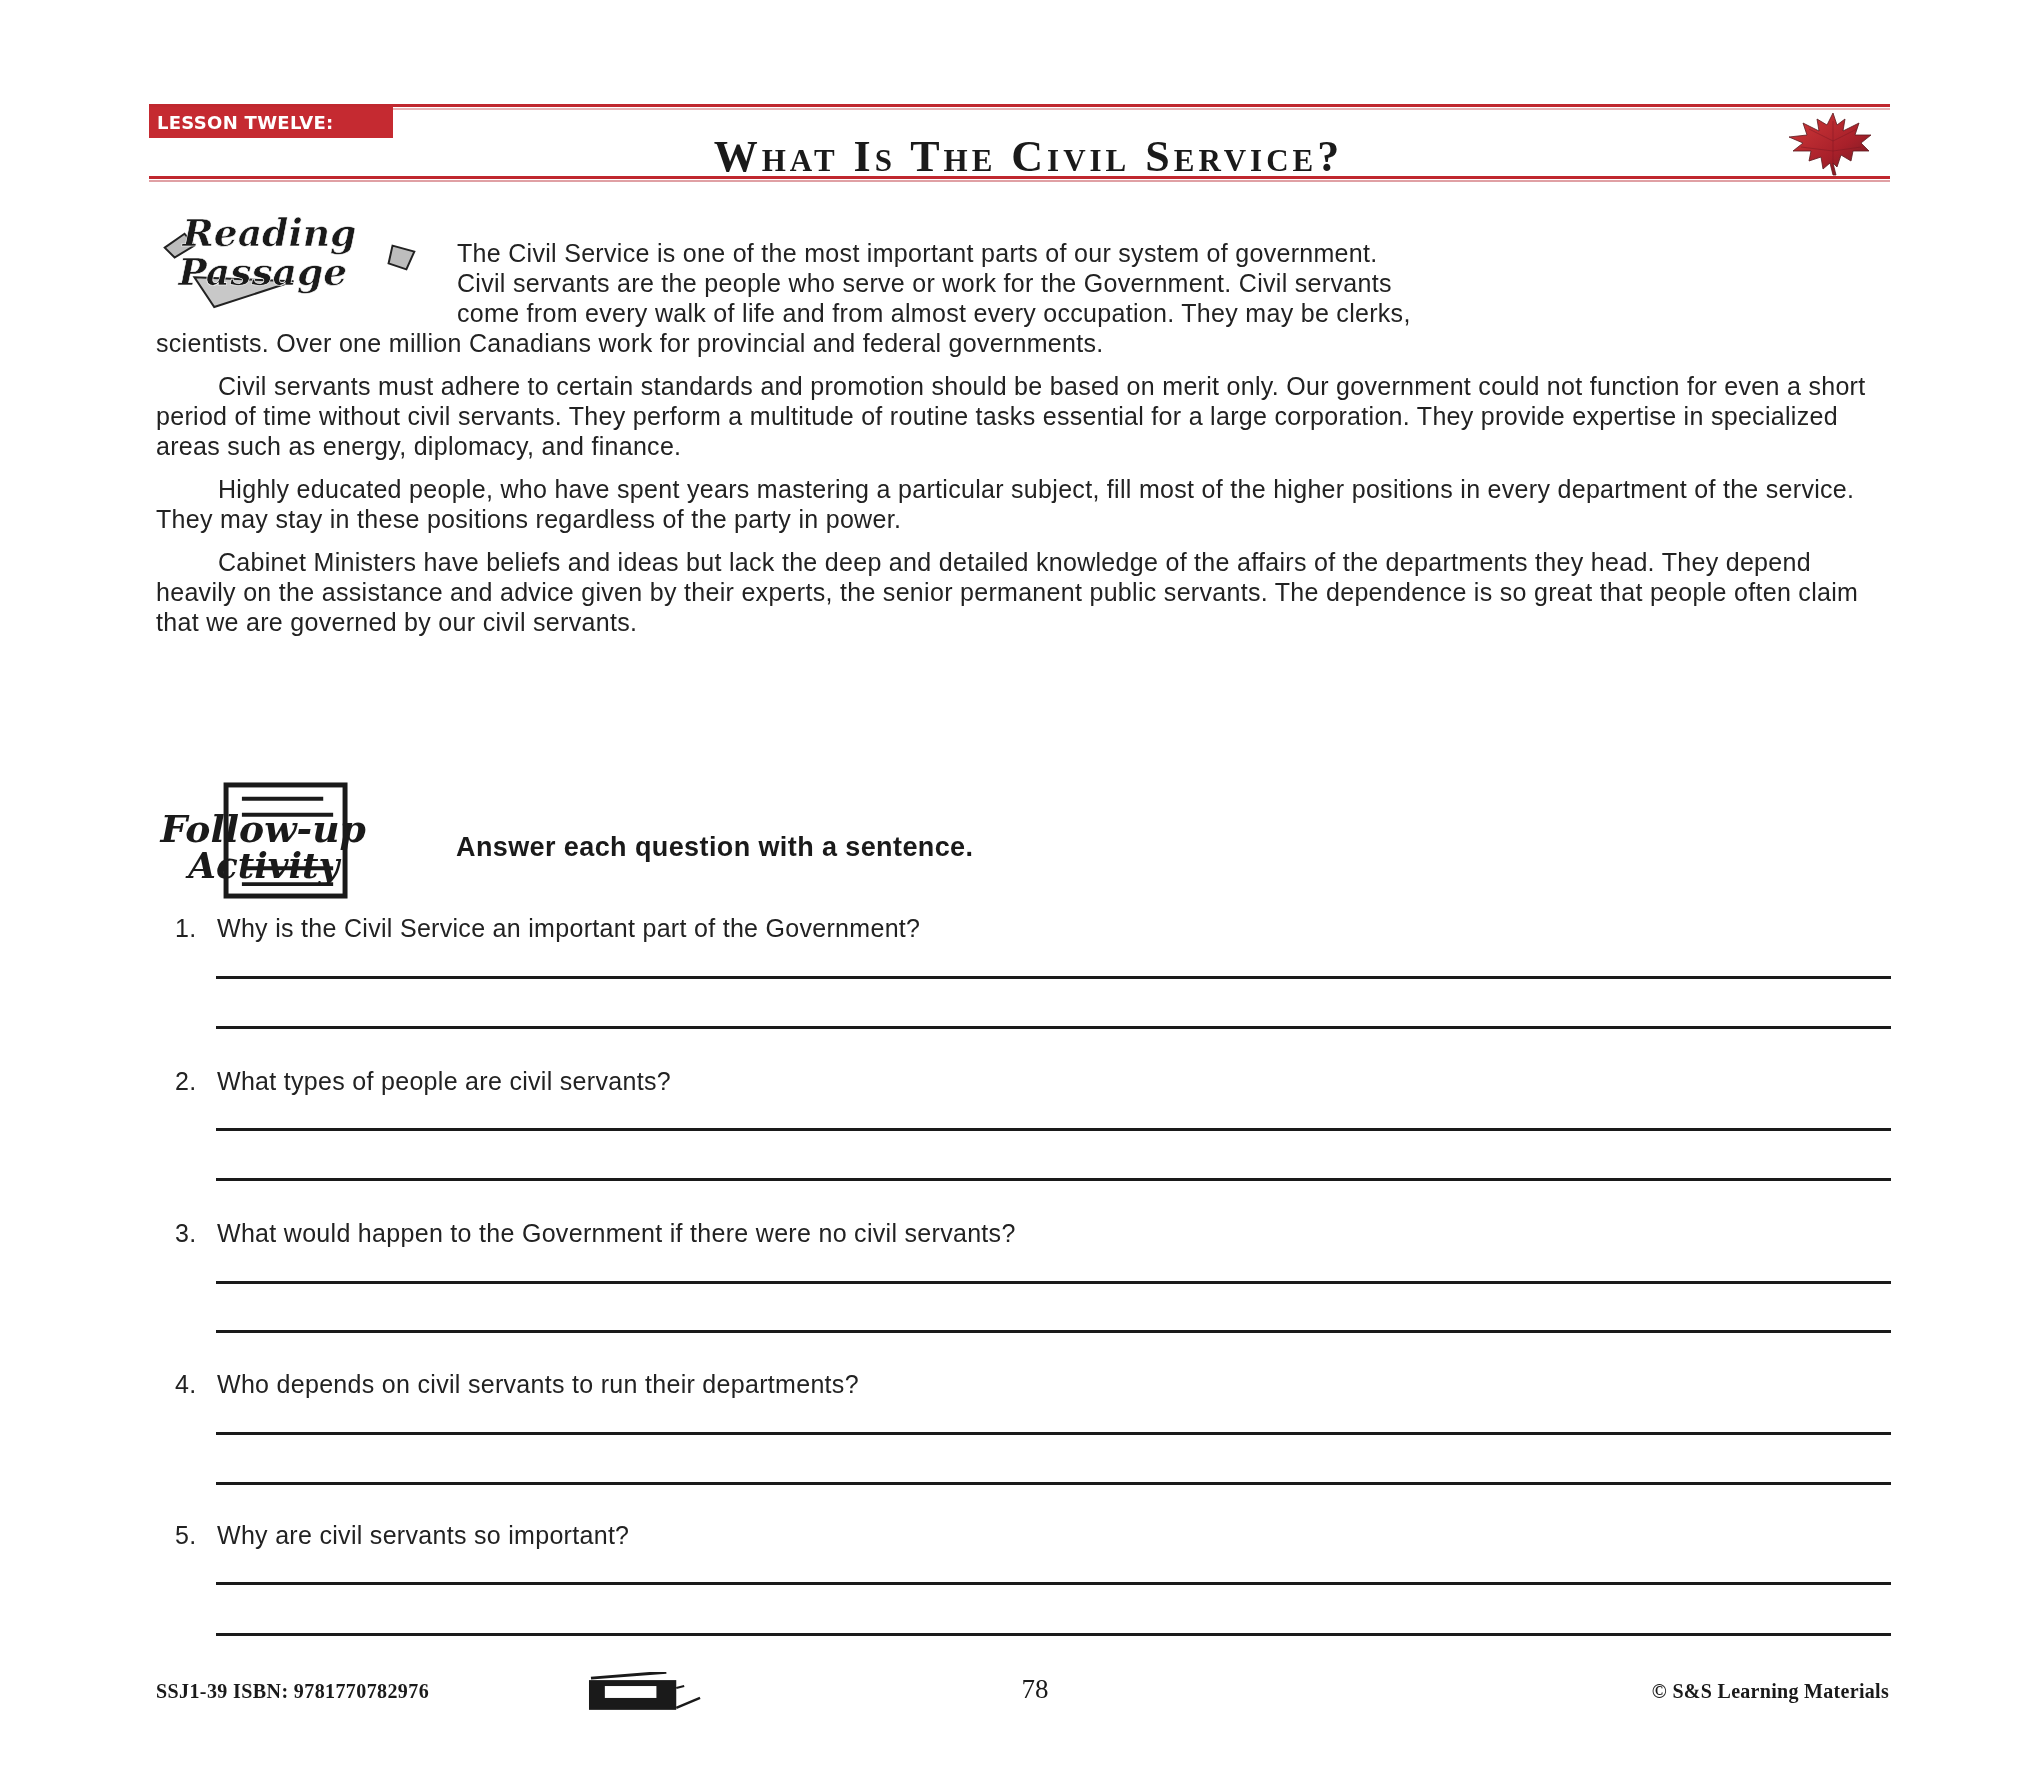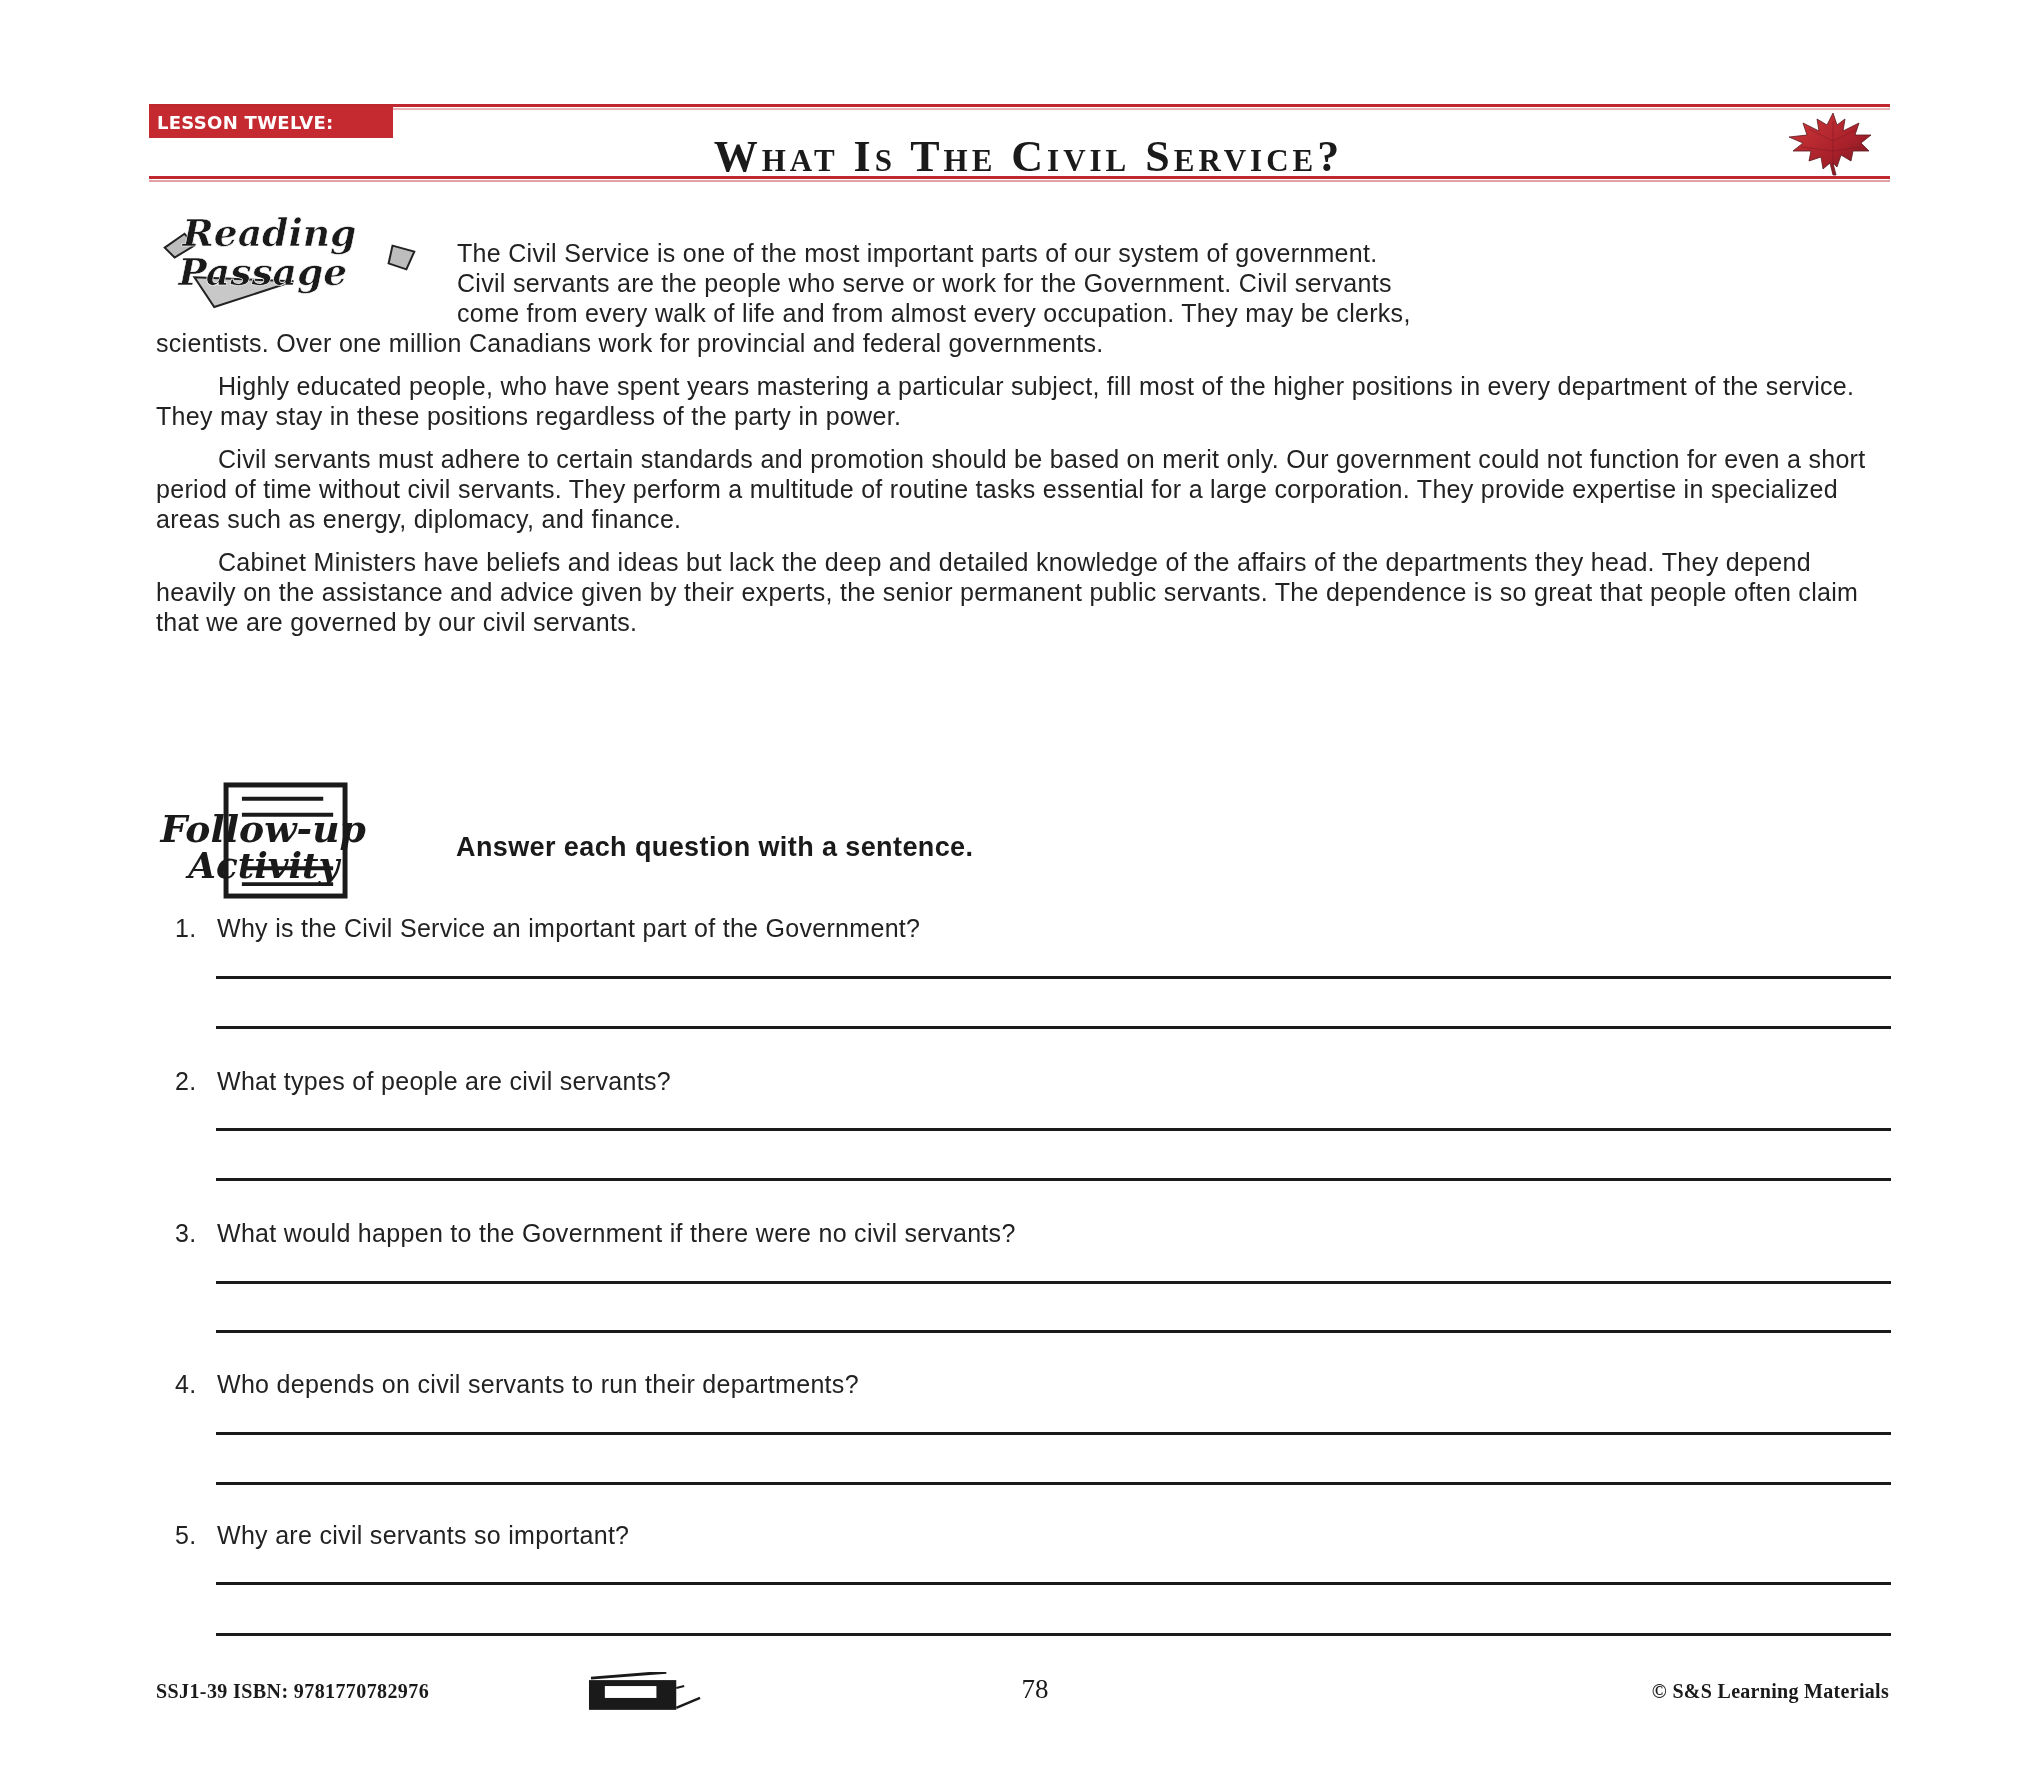--- a/index.html
+++ b/index.html
@@ -81,22 +81,22 @@
   <text x="24" y="80" font-family="DejaVu Serif, serif" font-style="italic" font-weight="bold" font-size="38" fill="#1a1a1a" stroke="#fff" stroke-width="0.6">Passage</text>
 </svg>
 
 <div class="abs passage">
   <p class="p-first">
     <span class="line inset">The Civil Service is one of the most important parts of our system of government.</span>
     <span class="line inset">Civil servants are the people who serve or work for the Government. Civil servants</span>
     <span class="line inset">come from every walk of life and from almost every occupation. They may be clerks,</span>
     <span class="line">scientists. Over one million Canadians work for provincial and federal governments.</span>
   </p>
+  <p class="p-indent">Civil servants must adhere to certain standards and promotion should be based on merit only. Our government could not function for even a short period of time without civil servants. They perform a multitude of routine tasks essential for a large corporation. They provide expertise in specialized areas such as energy, diplomacy, and finance.</p>
   <p class="p-indent">Highly educated people, who have spent years mastering a particular subject, fill most of the higher positions in every department of the service. They may stay in these positions regardless of the party in power.</p>
-  <p class="p-indent">Civil servants must adhere to certain standards and promotion should be based on merit only. Our government could not function for even a short period of time without civil servants. They perform a multitude of routine tasks essential for a large corporation. They provide expertise in specialized areas such as energy, diplomacy, and finance.</p>
   <p class="p-indent">Cabinet Ministers have beliefs and ideas but lack the deep and detailed knowledge of the affairs of the departments they head. They depend heavily on the assistance and advice given by their experts, the senior permanent public servants. The dependence is so great that people often claim that we are governed by our civil servants.</p>
 </div>
 
 <svg class="abs followup-logo" viewBox="0 0 275 120">
   <rect x="72" y="4" width="120" height="112" fill="#fff" stroke="#1a1a1a" stroke-width="5"></rect>
   <line x1="88" y1="18" x2="170" y2="18" stroke="#1a1a1a" stroke-width="4"></line>
   <line x1="88" y1="34" x2="180" y2="34" stroke="#1a1a1a" stroke-width="4"></line>
   <line x1="88" y1="88" x2="180" y2="88" stroke="#1a1a1a" stroke-width="4"></line>
   <line x1="88" y1="104" x2="180" y2="104" stroke="#1a1a1a" stroke-width="4"></line>
   <text x="6" y="62" font-family="DejaVu Serif, serif" font-style="italic" font-weight="bold" font-size="38" fill="#1a1a1a">Follow-up</text>

